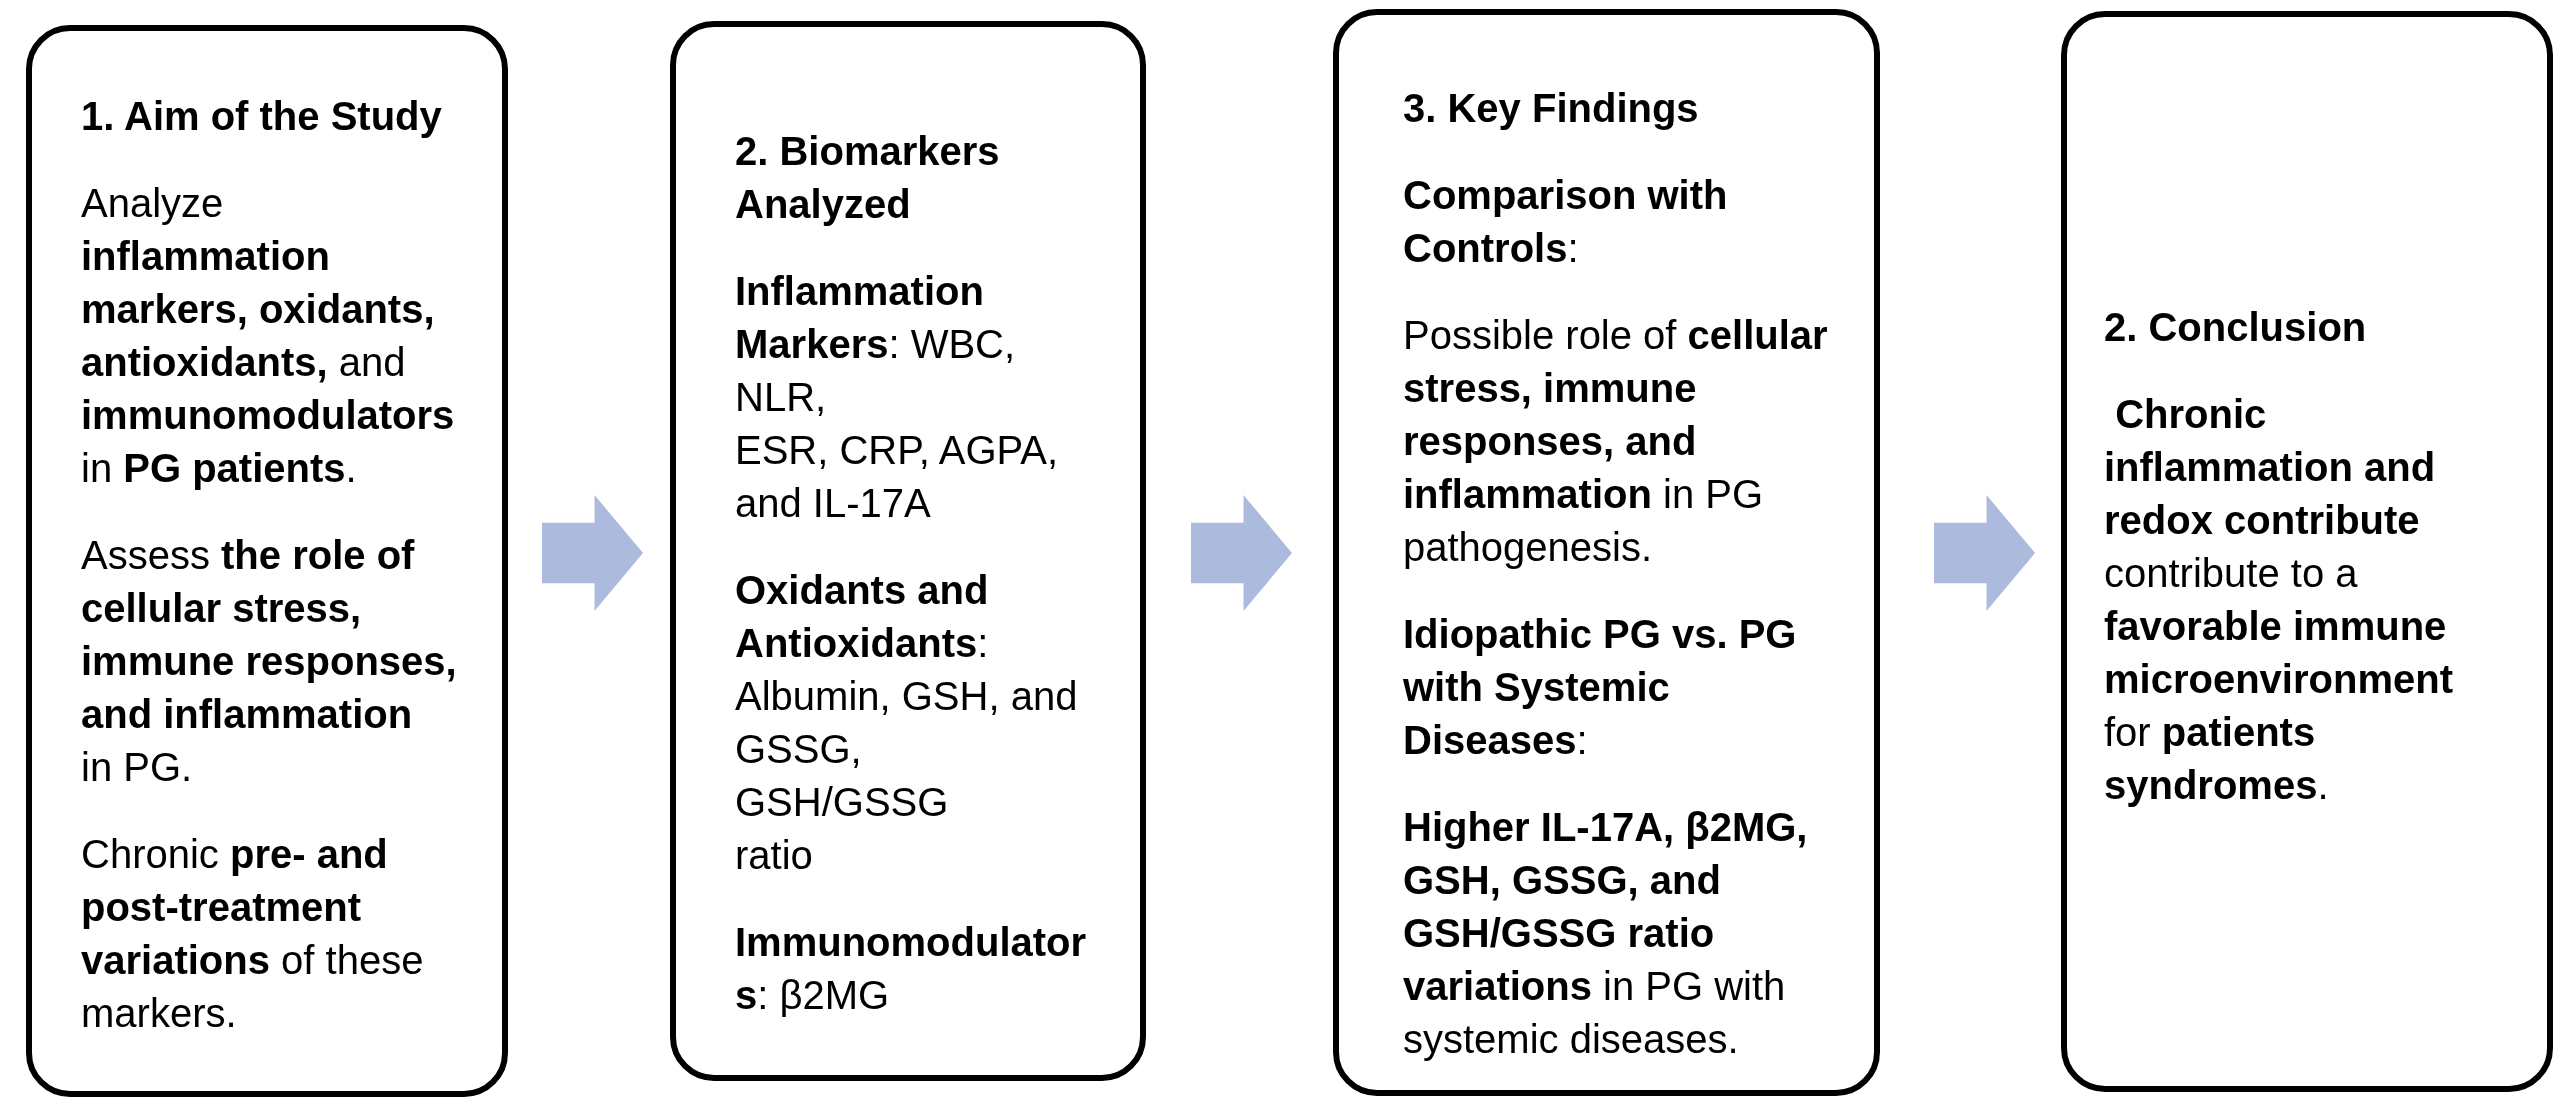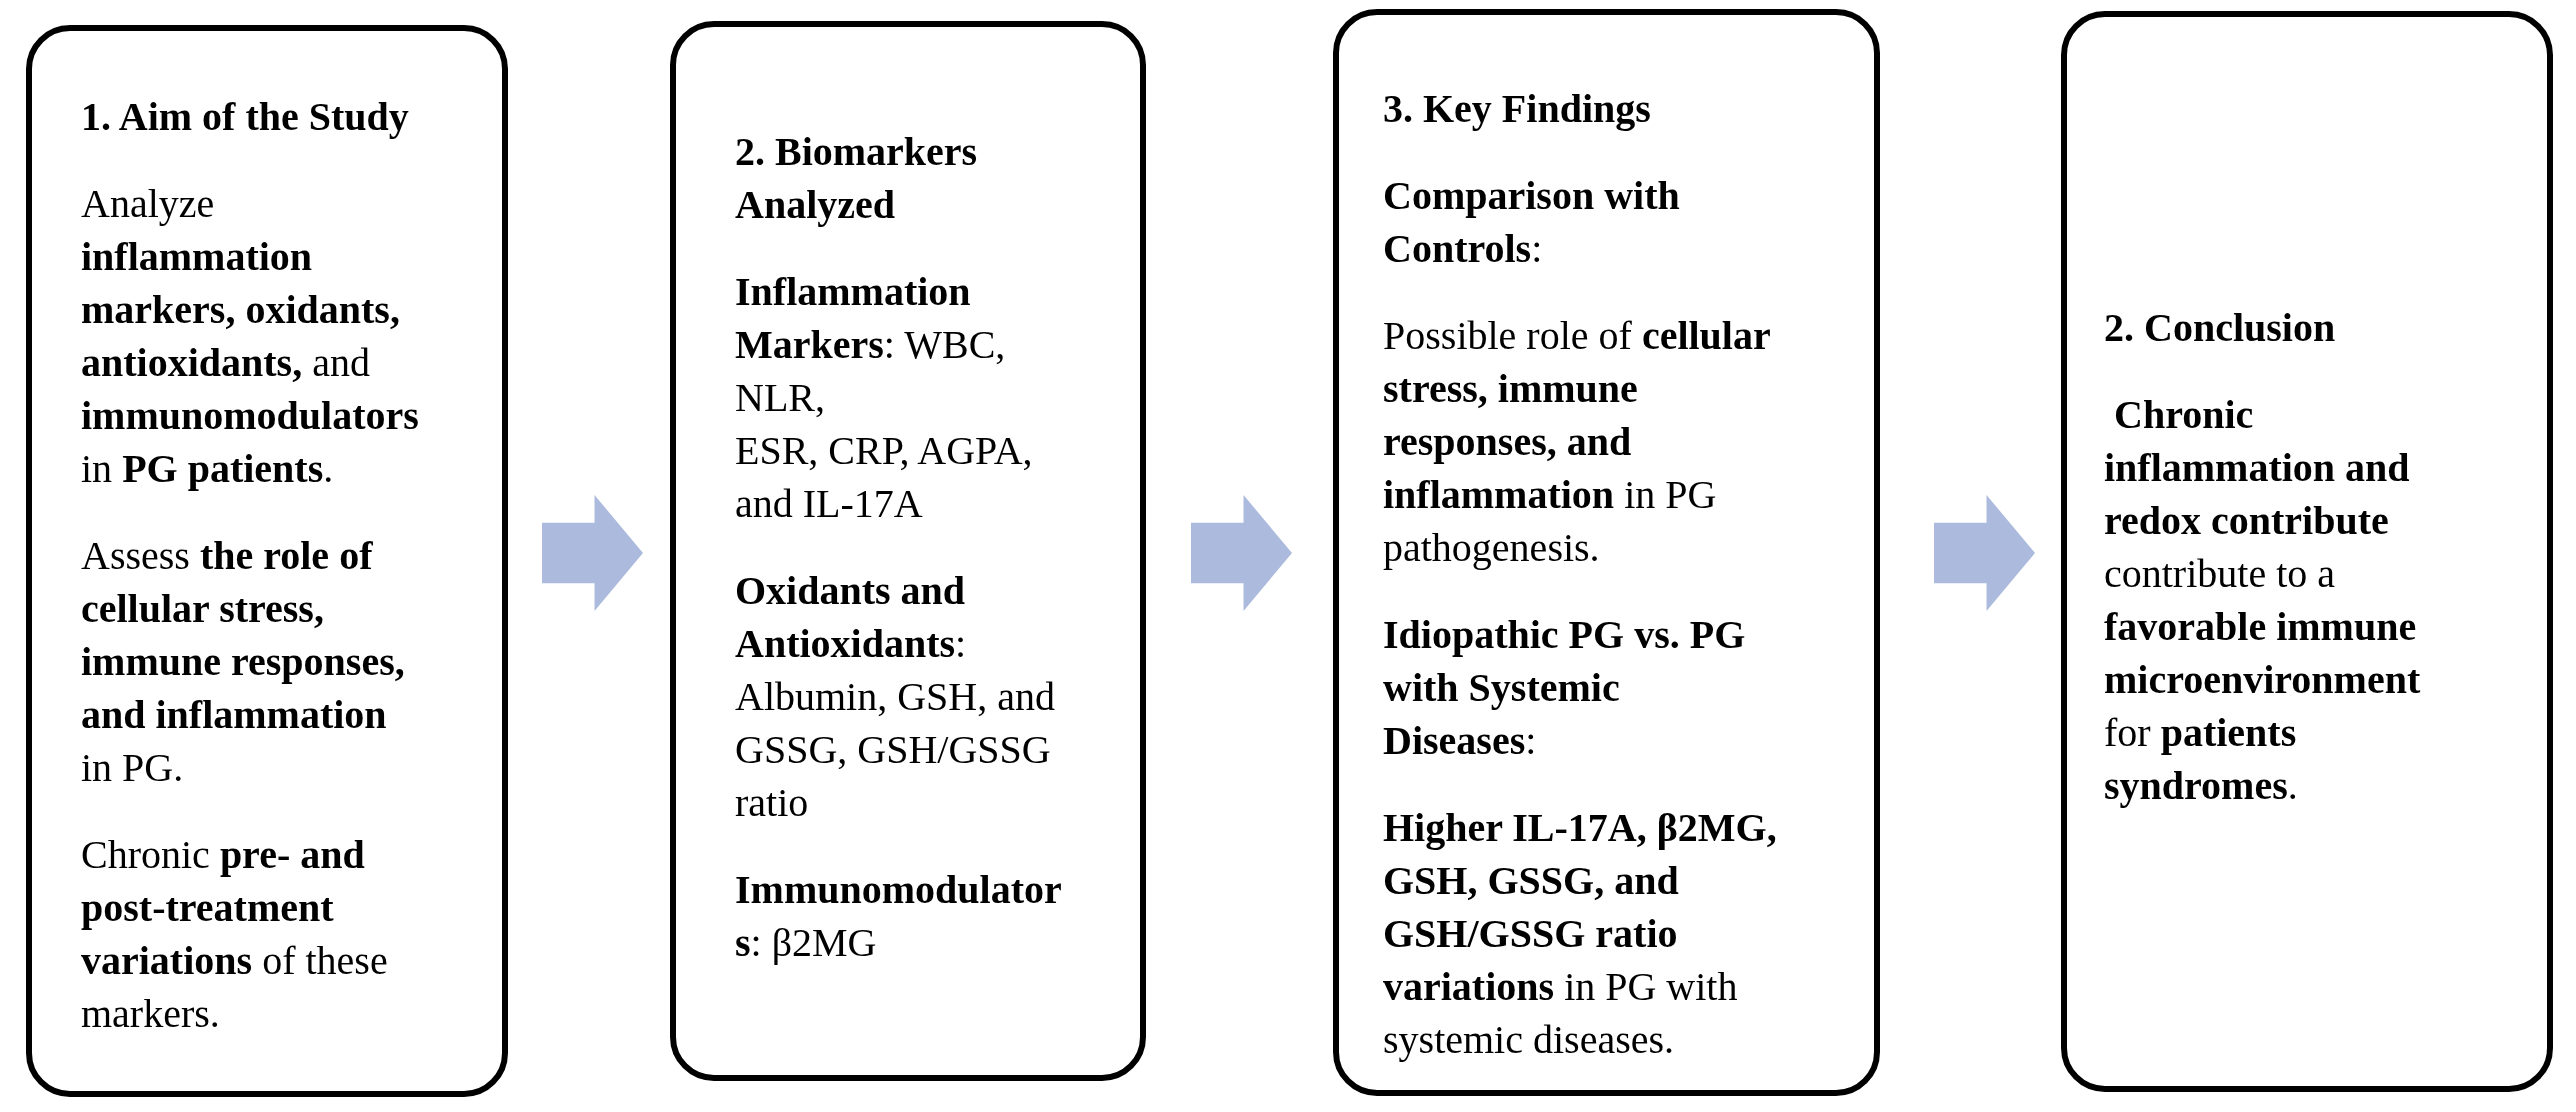--- a/index.html
+++ b/index.html
@@ -7,21 +7,21 @@
     --line-color:#000000;
     --text-color:#000000;
     --bg:#FFFFFF;
   }
   html,body{margin:0;padding:0;background:var(--bg);}
   .canvas{
     position:relative;
     width:2136px;
     height:1113px;
     background:var(--bg);
-    font-family:Liberation Serif, serif;
+    font-family:Liberation Sans, sans-serif;
     color:var(--text-color);
   }
   .box{
     position:absolute;
     box-sizing:border-box;
     border:6.9px solid var(--line-color);
     border-radius:44px;
     background:var(--bg);
   }
   .box-inner{
@@ -43,21 +43,21 @@
     white-space:pre-wrap;
     margin:8px 0 34px 0;
   }
   .b{font-weight:bold;}
   
   #box-1{left:26px;  top:25px; width:482px; height:1072px;}
   #box-1 .box-inner{padding:59px 40px 0 49px;}
   #box-2{left:670px; top:20.6px; width:476px; height:1060px;}
   #box-2 .box-inner{padding:98px 60px 0 59px;}
   #box-3{left:1333px;top:9.1px; width:547px; height:1087px;}
-  #box-3 .box-inner{padding:67px 29px 0 44px;}
+  #box-3 .box-inner{padding:67px 29px 0 64px;}
   #box-4{left:2061px;top:11.4px; width:492px; height:1081px;}
   #box-4 .box-inner{padding:284px 35px 0 37px;}
   .flow-arrow{
     position:absolute;
     width:101px;
     height:116px;
     background:var(--arrow-fill);
     clip-path:polygon(0% 24%, 52% 24%, 52% 0%, 100% 50%, 52% 100%, 52% 76%, 0% 76%);
   }
   #arrow-1{left:542px; top:495px;}

